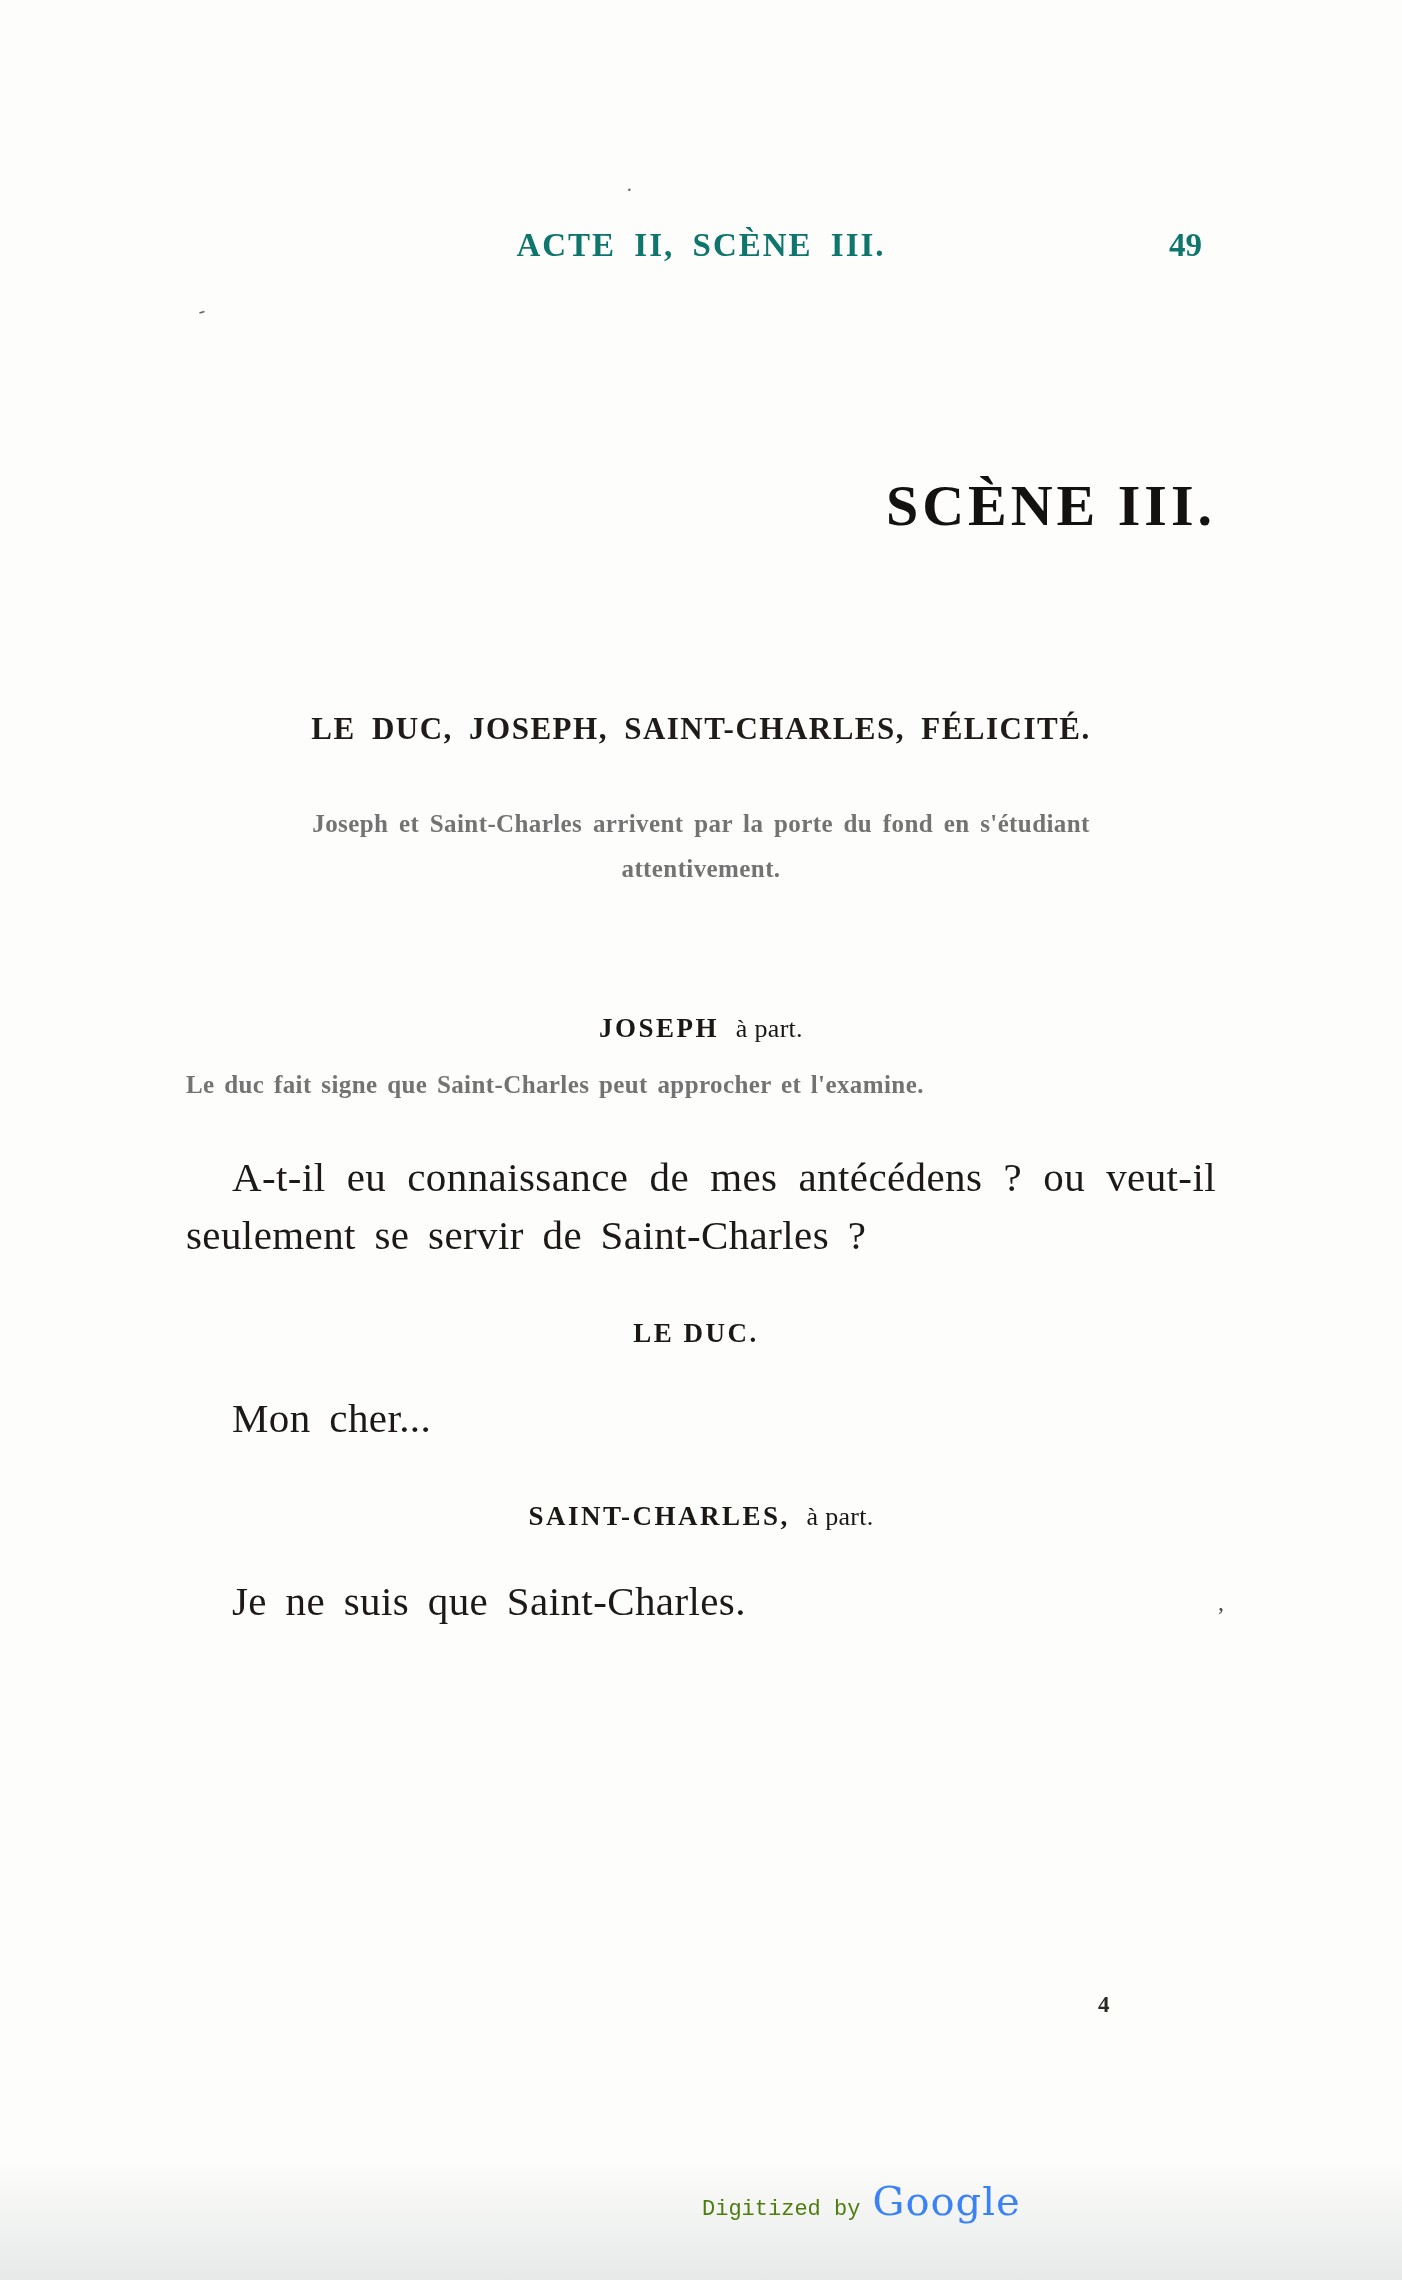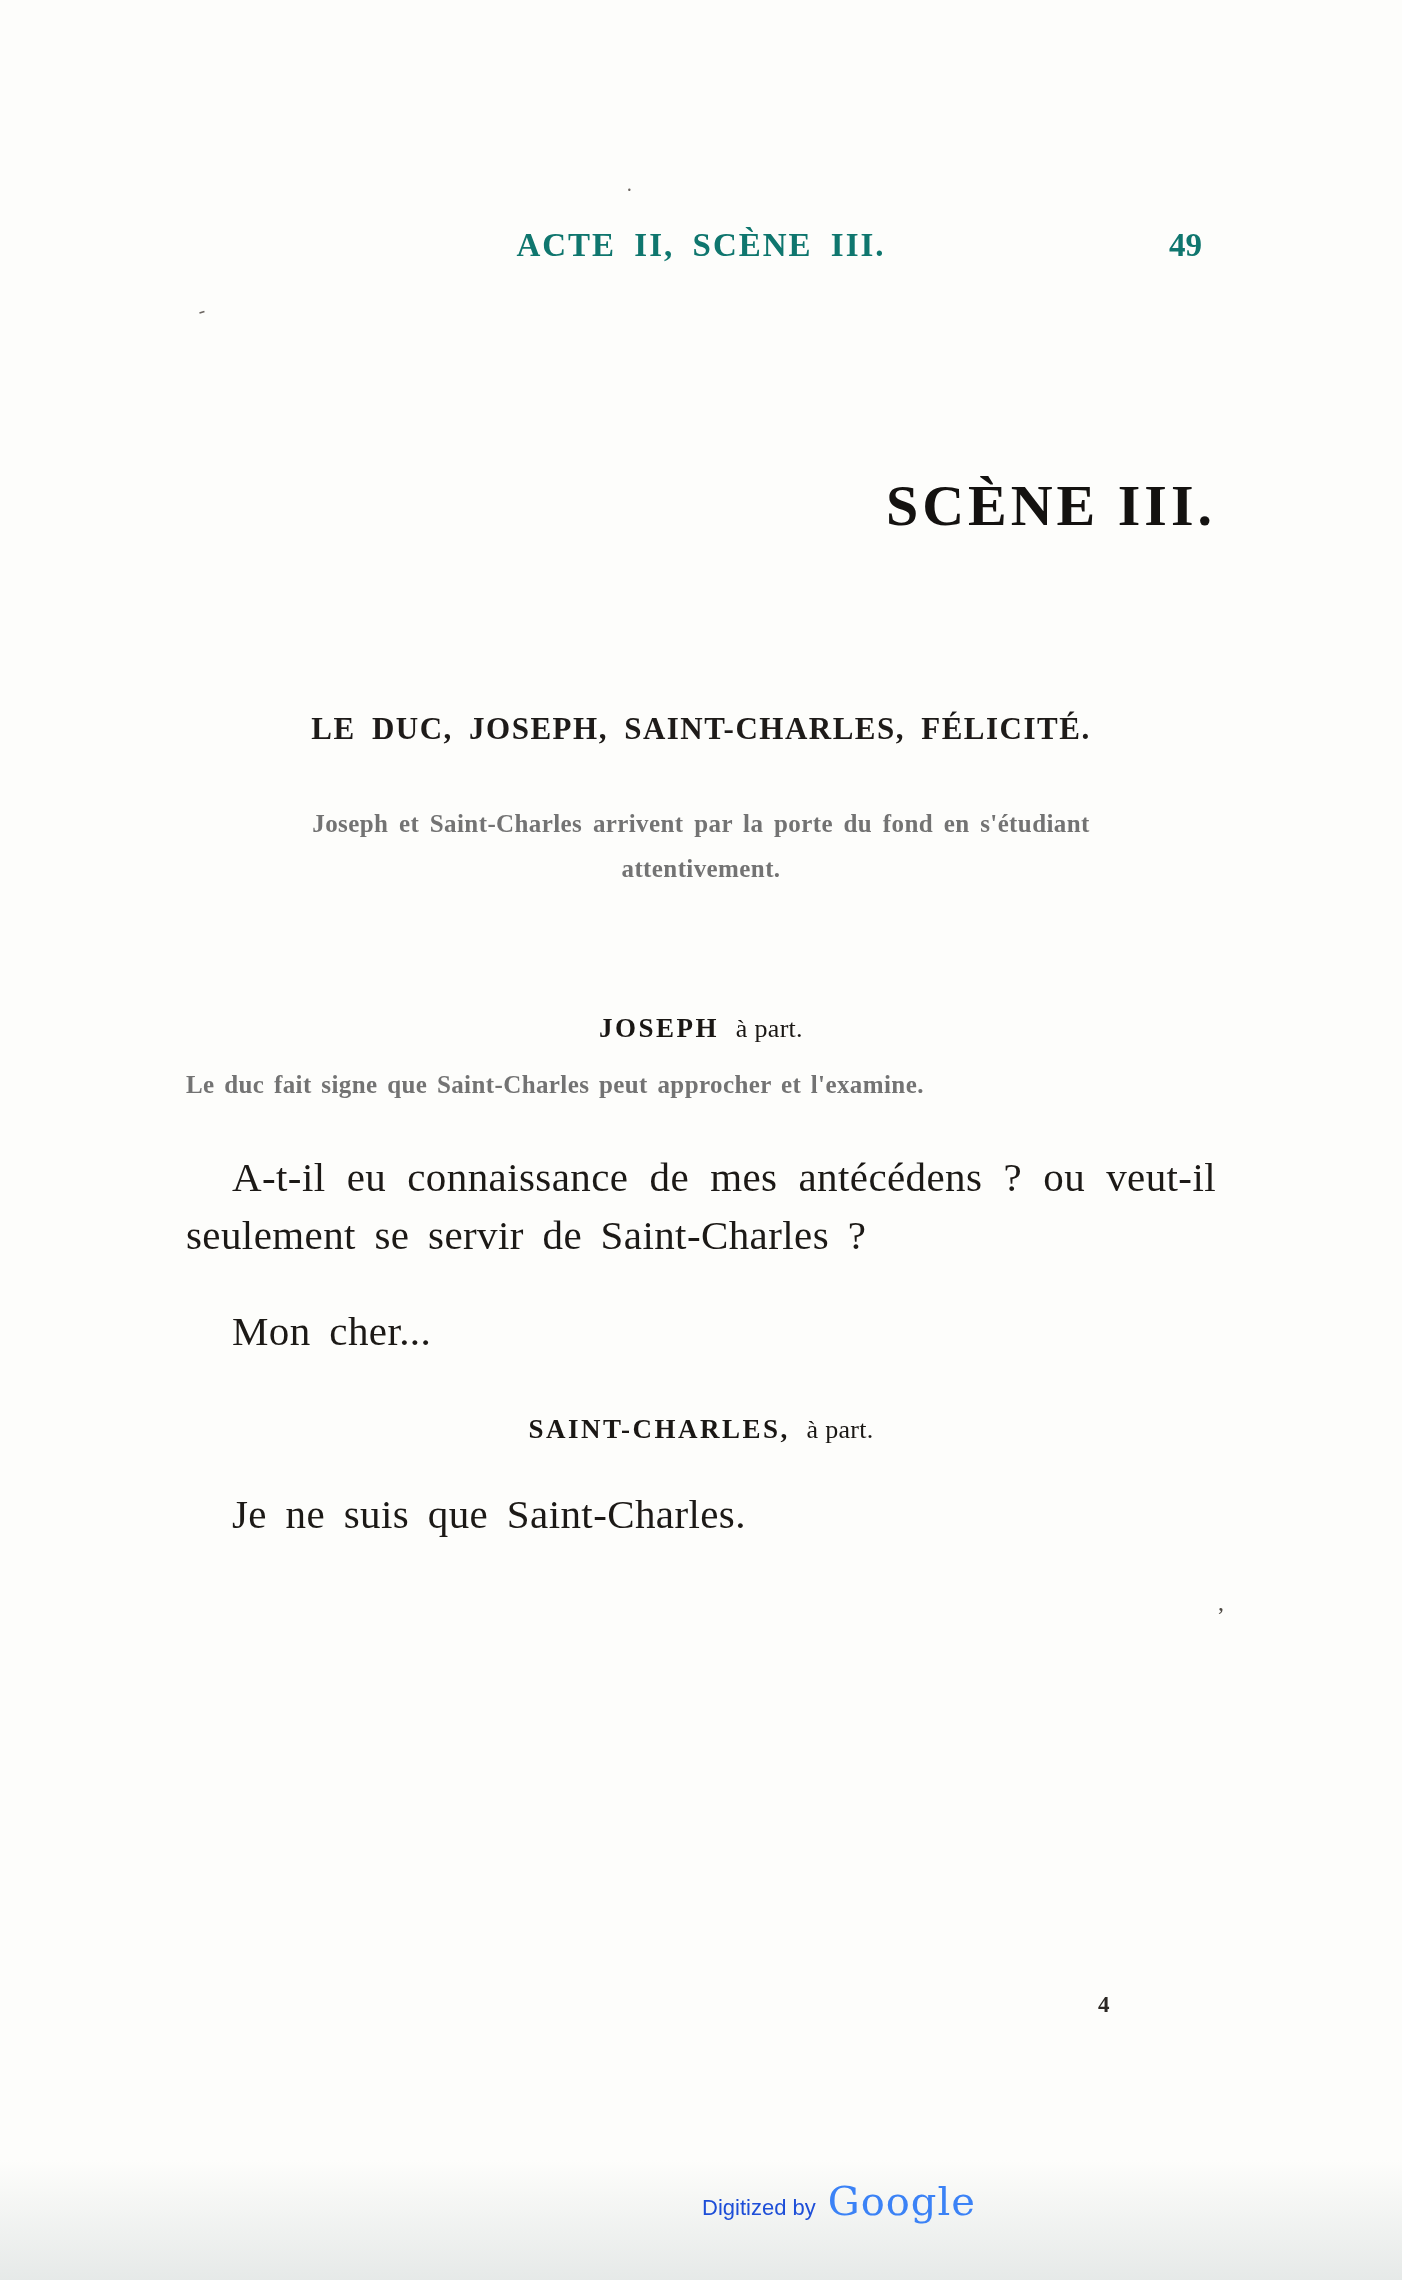--- a/index.html
+++ b/index.html
@@ -148,23 +148,23 @@
   .google-credit {
     position: absolute;
     left: 702px;
     top: 2178px;
     display: flex;
     align-items: baseline;
     gap: 12px;
     z-index: 3;
   }
   .google-credit .digitized-by {
-    font-family: Liberation Sans, sans-serif;
+    font-family: Liberation Mono, monospace;
     font-size: 22px;
-    color: #1d4ed8;
+    color: #4d7c0f;
   }
   .google-credit .google-logo {
     font-family: "DejaVu Serif", serif;
     font-size: 40px;
     letter-spacing: 1px;
     color: #3b82f6;
   }
 </style>
 </head>
 <body>
@@ -191,20 +191,23 @@
 
     <div class="speaker sp-joseph">
       <span class="speaker-name">JOSEPH</span>
       <span class="speaker-note">à part.</span>
     </div>
 
     <div class="stage-direction mid">Le duc fait signe que Saint-Charles peut approcher et l'examine.</div>
 
     <p class="line ln-sc1">A-t-il eu connaissance de mes antécédens ? ou veut-il seulement se servir de Saint-Charles ?</p>
 
+    <div class="speaker sp-duc">
+      <span class="speaker-name">LE DUC.</span><span class="speaker-note"></span>
+    </div>
     <p class="line ln-duc">Mon cher...</p>
 
     <div class="speaker sp-sc2">
       <span class="speaker-name">SAINT-CHARLES,</span>
       <span class="speaker-note">à part.</span>
     </div>
     <p class="line ln-sc2">Je ne suis que Saint-Charles.</p>
 
   </div>
 

